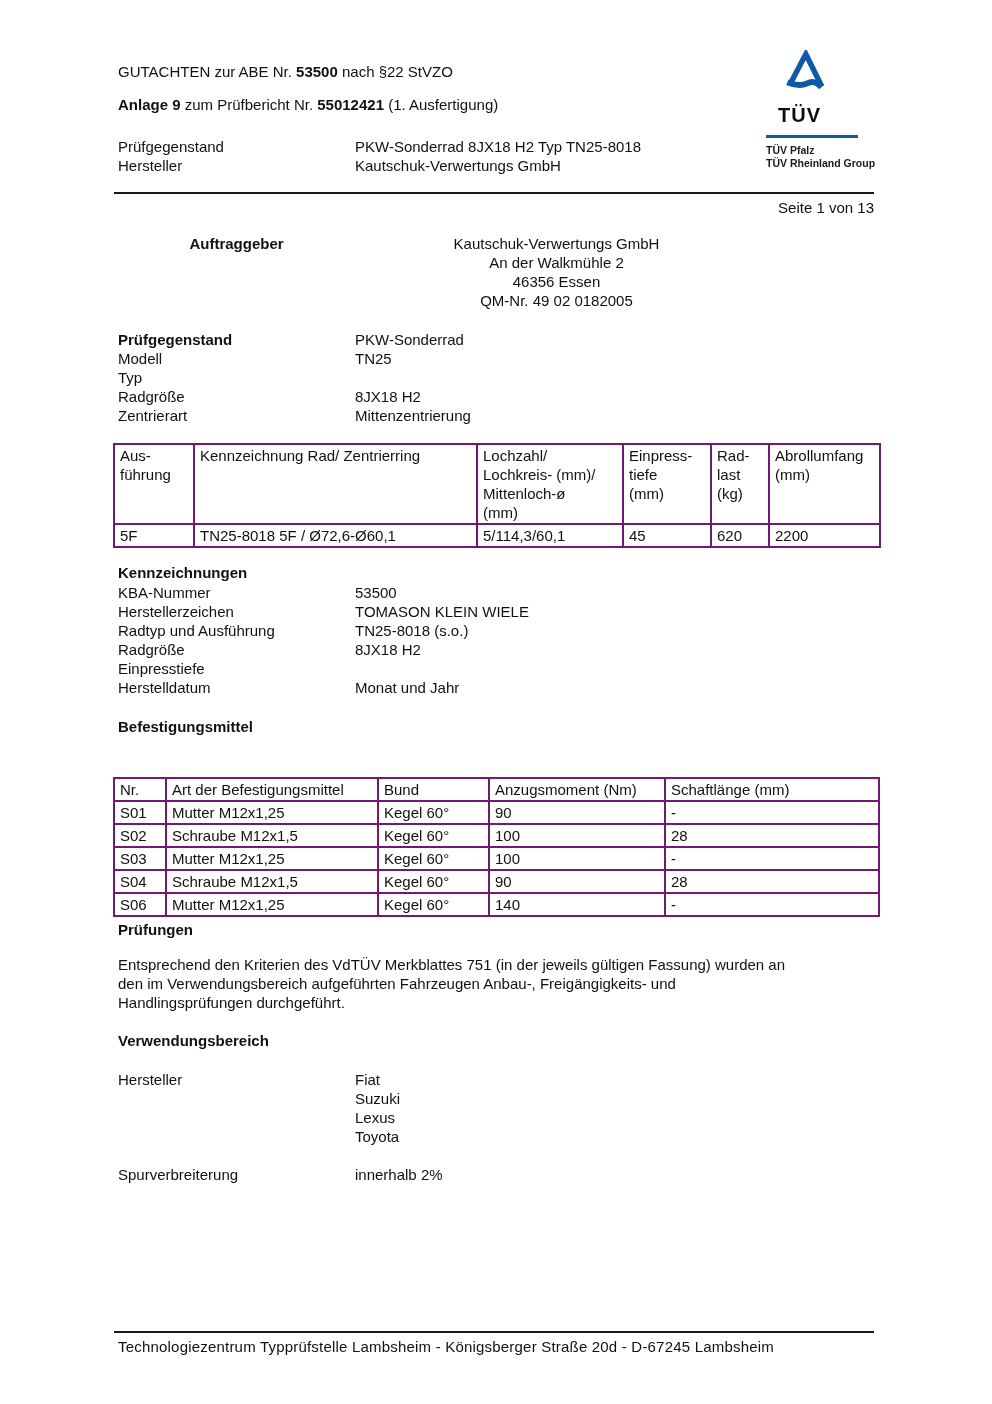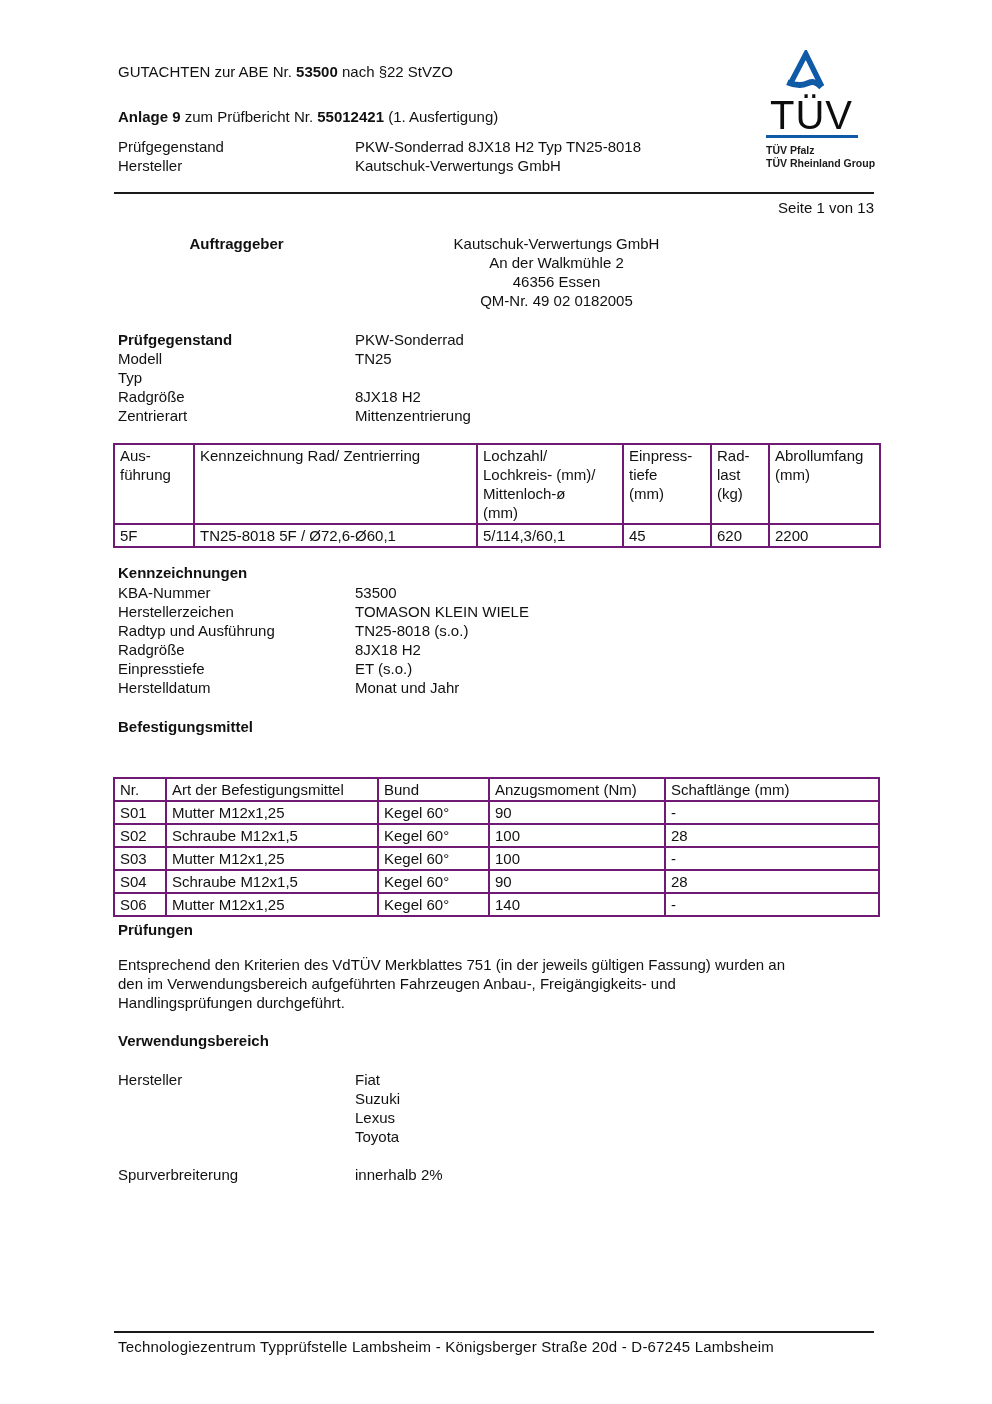--- a/index.html
+++ b/index.html
@@ -21,34 +21,34 @@
     border:2px solid #701a75; text-align:left; vertical-align:top;
     font-weight:normal; padding:1px 6px 1px 5px; line-height:19px;
     white-space:pre-line; overflow:hidden;
   }
   .heading { font-weight:bold; }
   .para { white-space:pre-line; width:760px; }
   
   #logo { position:absolute; left:766px; top:50px; width:112px; }
   #logo .tri { margin-left:18px; display:block; }
   #logo .tuv-word {
-    font-weight:normal; font-size:40px; line-height:34px; letter-spacing:1px;
-    color:#0d0d0d; margin-left:4px; margin-top:2px;
+    font-weight:bold; font-size:20px; line-height:34px; letter-spacing:1px;
+    color:#0d0d0d; margin-left:12px; margin-top:2px;
   }
   #logo .blue-rule { height:3px; background:#0f5aa7; width:92px; margin-top:3px; }
   #logo .small { font-size:10.5px; line-height:12.5px; font-weight:bold; margin-top:6px; color:#1a1a1a; }
   #seite { text-align:right; width:760px; }
   #footer-text { letter-spacing:0.2px; }
 </style>
 </head>
 <body>
 
 <div class="abs" style="left:118px; top:62px;"><span>GUTACHTEN zur ABE Nr. </span><span class="b">53500</span><span> nach §22 StVZO</span></div>
 
-<div class="abs" style="left:118px; top:95px;margin-top:12px;"><span class="b">Anlage 9</span><span> zum Prüfbericht Nr. </span><span class="b">55012421</span><span> (1. Ausfertigung)</span></div>
+<div class="abs" style="left:118px; top:95px;"><span class="b">Anlage 9</span><span> zum Prüfbericht Nr. </span><span class="b">55012421</span><span> (1. Ausfertigung)</span></div>
 
 <div class="abs" style="left:118px; top:137px; width:640px;">
   <div class="kv">
     <div class="k">Prüfgegenstand</div>
     <div class="v">PKW-Sonderrad 8JX18 H2 Typ TN25-8018</div>
   </div>
   <div class="kv">
     <div class="k">Hersteller</div>
     <div class="v">Kautschuk-Verwertungs GmbH</div>
   </div>
@@ -155,21 +155,20 @@
   <div class="kv">
     <div class="k">Radtyp und Ausführung</div>
     <div class="v">TN25-8018 (s.o.)</div>
   </div>
   <div class="kv">
     <div class="k">Radgröße</div>
     <div class="v">8JX18 H2</div>
   </div>
   <div class="kv">
     <div class="k">Einpresstiefe</div>
-    <div class="v">ET (s.o.)</div>
   </div>
   <div class="kv">
     <div class="k">Herstelldatum</div>
     <div class="v">Monat und Jahr</div>
   </div>
 </div>
 
 <div class="abs heading" style="left:118px; top:717px;">Befestigungsmittel</div>
 
 <table class="abs" style="left:113px; top:777px; width:765px;">

